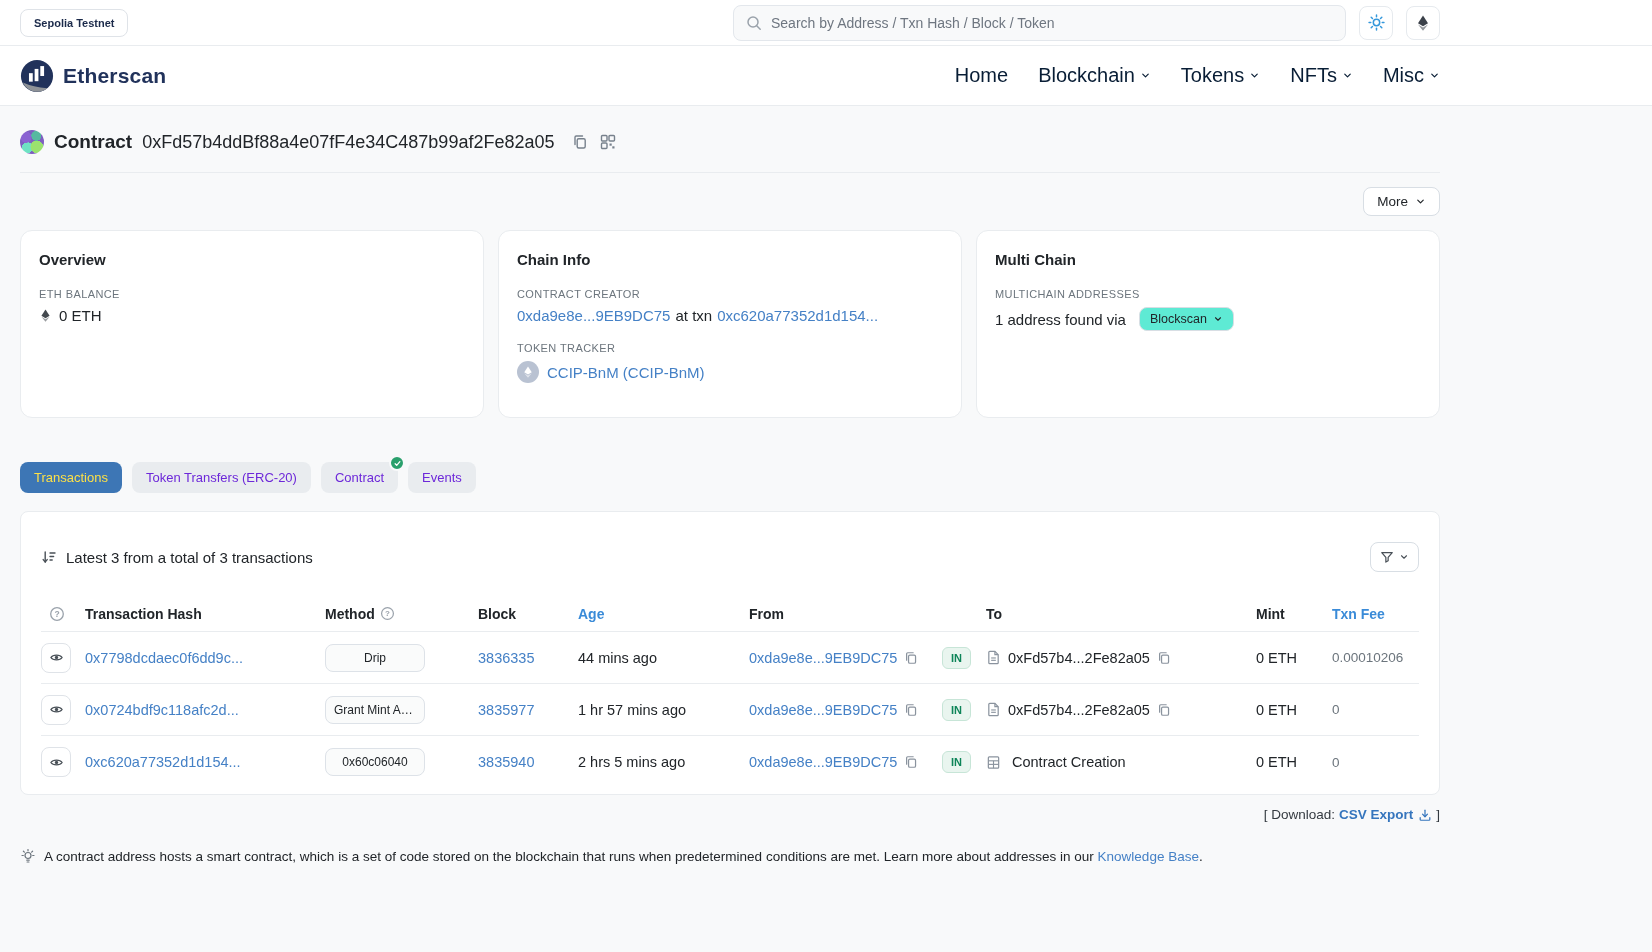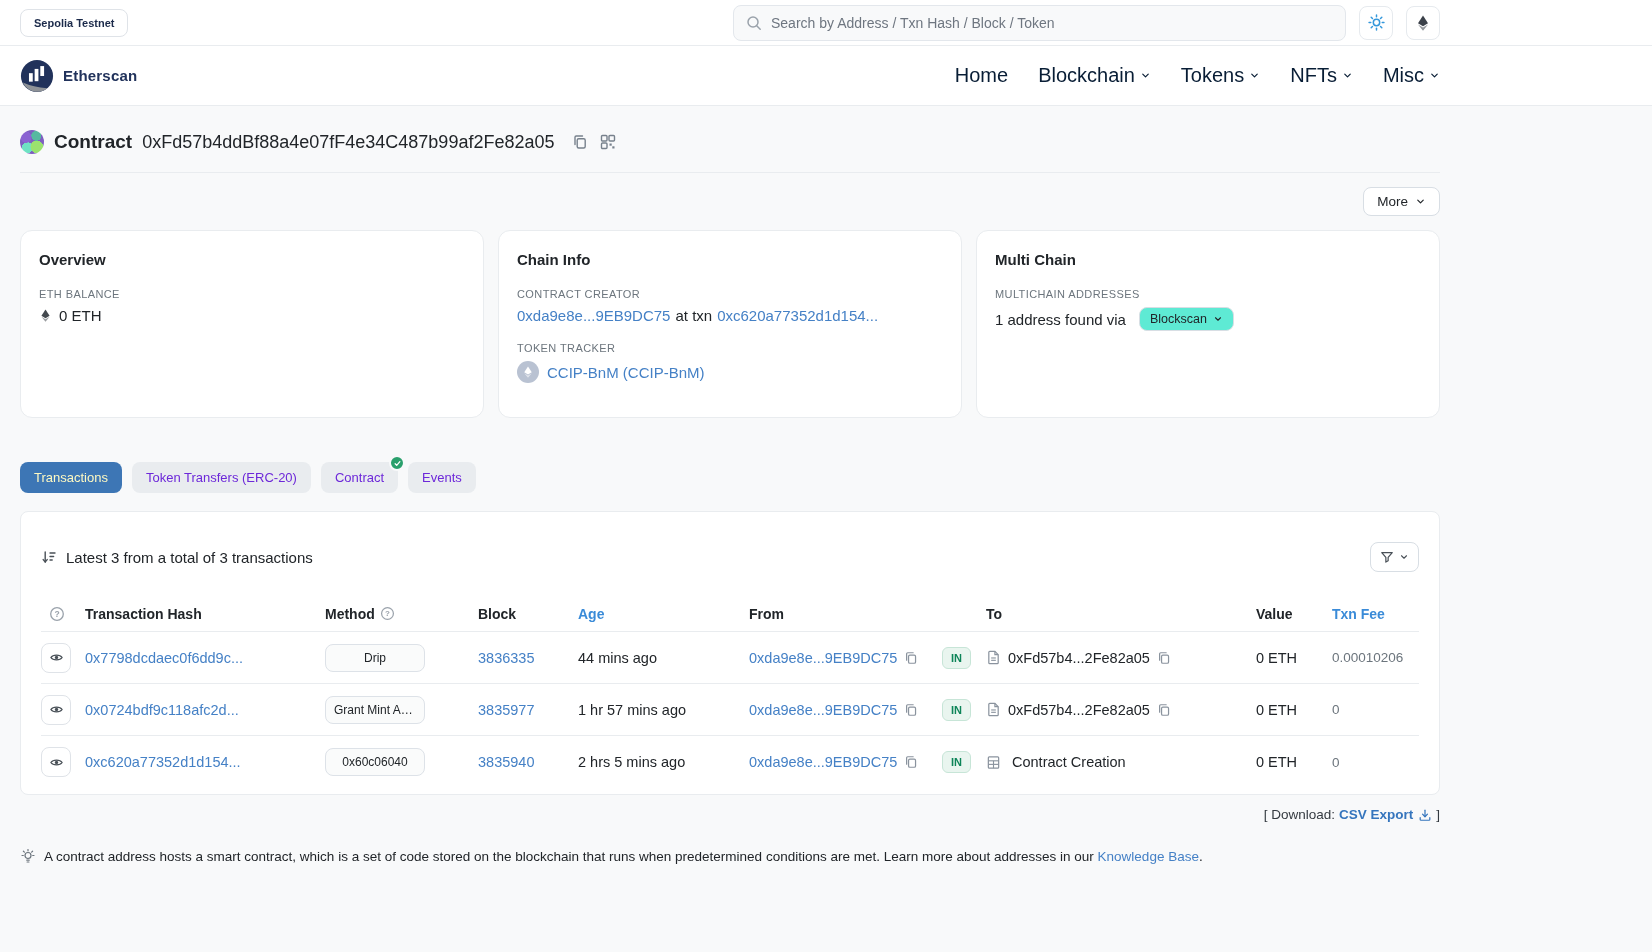--- a/index.html
+++ b/index.html
@@ -15,21 +15,21 @@
   .searchbox { width:613px; height:36px; background:#f8f9fa; border:1px solid #e3e7ec; border-radius:8px; display:flex; align-items:center; padding:0 12px; gap:9px; }
   .searchbox input { border:none; outline:none; background:transparent; font-size:14px; color:#212529; width:100%; font-family:inherit; }
   .searchbox input::placeholder { color:#6e7680; }
   .sq-btn { width:34px; height:34px; border:1px solid #e6eaee; border-radius:8px; background:#fff; display:flex; align-items:center; justify-content:center; cursor:pointer; }
   .sun { color:#3498db; }
 
   
   .site-header { background:#fff; border-bottom:1px solid #e9ecef; height:60px; display:flex; align-items:center; }
   .header-inner { width:1420px; margin-left:20px; display:flex; align-items:center; justify-content:space-between; }
   .brand { display:flex; align-items:center; gap:9px; cursor:pointer; }
-  .brand-name { font-size:15px; font-weight:600; color:#21325b; letter-spacing:.2px; }
+  .brand-name { font-size:21px; font-weight:600; color:#21325b; letter-spacing:.2px; }
   .nav { display:flex; align-items:center; gap:30px; }
   .nav-item { display:flex; align-items:center; gap:5px; font-size:20px; color:#081d35; cursor:pointer; }
   .nav-item .ic { color:#081d35; }
 
   
   .container { width:1420px; margin-left:20px; }
   .title-row { display:flex; align-items:center; gap:10px; padding-top:24px; }
   .avatar { width:24px; height:24px; border-radius:50%;
     background:
       radial-gradient(circle at 25% 30%, #8a63d2 0 22%, transparent 23%),
@@ -54,21 +54,21 @@
   .val { font-size:15px; color:#212529; display:flex; align-items:center; gap:7px; }
   a.lnk, .lnk { color:#4581c6; text-decoration:none; cursor:pointer; }
   .mi-row { margin-bottom:18px; }
   .token-line { display:flex; align-items:center; gap:8px; font-size:15px; }
   .token-ic { width:22px; height:22px; border-radius:50%; background:#b9c2d2; display:flex; align-items:center; justify-content:center; color:#fff; }
   .pill-dd { display:inline-flex; align-items:center; gap:6px; border:1px solid #d8dee4; border-radius:8px; background:#5eead4; padding:4px 10px; font-size:12.5px; color:#212529; cursor:pointer; margin-left:6px; }
 
   
   .tabs { display:flex; gap:10px; margin-top:44px; }
   .tab { position:relative; font-size:13px; font-weight:500; padding:8px 14px; border-radius:8px; background:#e9ecef; color:#6d28d9; cursor:pointer; }
-  .tab.active { background:#3d76b5; color:#fef9c3; }
+  .tab.active { background:#3d76b5; color:#fde047; }
   .tab-badge { position:absolute; top:-7px; right:-7px; width:16px; height:16px; border-radius:50%; background:#2aa06c; border:2px solid #f8f9fa; display:flex; align-items:center; justify-content:center; color:#fff; }
 
   
   .table-card { background:#fff; border:1px solid #e9ecef; border-radius:8px; margin-top:18px; padding:0 20px 6px 20px; }
   .summary-row { display:flex; align-items:center; justify-content:space-between; padding:30px 0 24px 0; }
   .summary-left { display:flex; align-items:center; gap:9px; font-size:15px; color:#212529; }
   .summary-left .ic { color:#495057; }
   .btn-filter { display:flex; align-items:center; gap:5px; border:1px solid #d8dee4; border-radius:8px; background:#fff; height:30px; padding:0 9px; color:#495057; cursor:pointer; }
   .tgrid { display:grid; grid-template-columns:44px 240px 153px 100px 171px 193px 44px 270px 76px 1fr; align-items:center; }
   .thead { height:36px; border-bottom:1px solid #e9ecef; font-size:14px; font-weight:700; color:#212529; }
@@ -375,21 +375,21 @@
           <span>Method</span>
           <svg class="ic help" width="15" height="15">
             <use href="#i-help"></use>
           </svg>
         </span>
       <span class="hcell">Block</span>
       <span class="hcell col-link">Age</span>
       <span class="hcell">From</span>
       <span class="hcell"></span>
       <span class="hcell">To</span>
-      <span class="hcell">Value</span>
+      <span class="hcell">Mint</span>
       <span class="hcell col-link">Txn Fee</span>
     </div>
 
     <div class="tgrid trow">
       <span>
           <button class="eye-btn">
             <svg class="ic" width="15" height="15">
               <use href="#i-eye"></use>
             </svg>
           </button>

